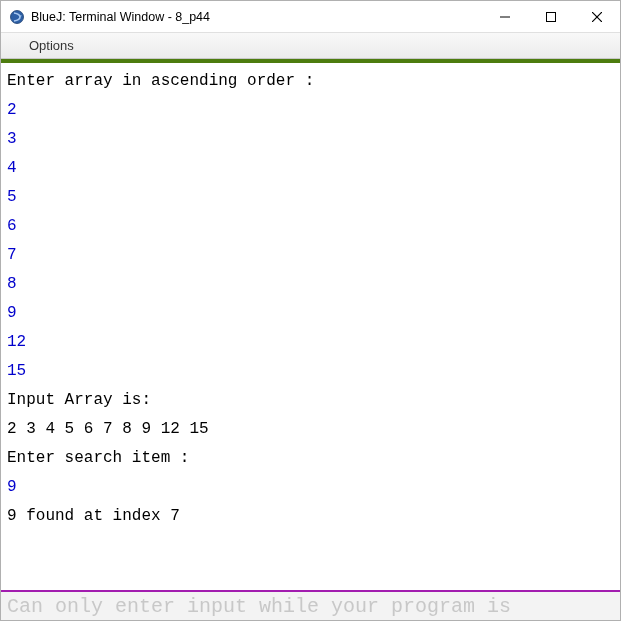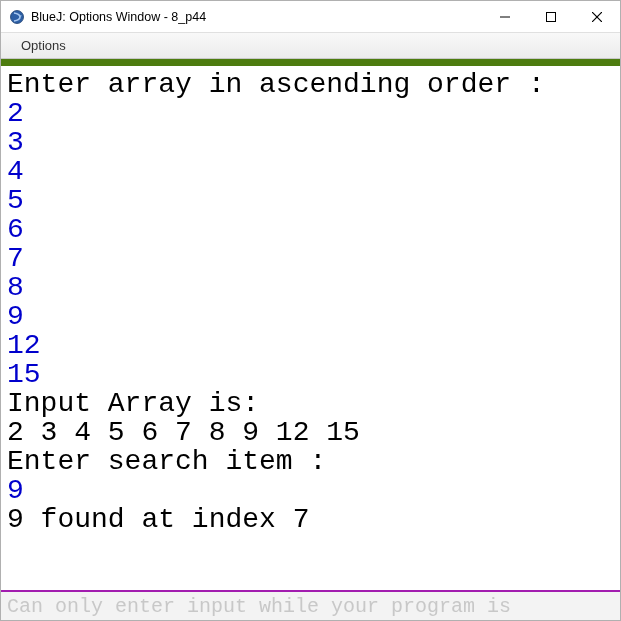--- a/index.html
+++ b/index.html
@@ -55,31 +55,32 @@
       background: linear-gradient(#f8f8f8, #ececec);
       border-bottom: 1px solid #c8c8c8;
       display: flex;
       align-items: center;
       padding-left: 14px;
     }
     .menu-item {
       font-size: 13px;
       color: #333;
       padding: 2px 6px;
+      margin-left: 8px;
     }
     .terminal-body {
       flex: 1;
       background: #ffffff;
       padding: 4px 6px;
       font-family: "Consolas", "Courier New", monospace;
-      font-size: 28px;
+      font-size: 16px;
       line-height: 29px;
       color: #000;
       overflow: hidden;
-      border-top: 7px solid #4d7c0f;
+      border-top: 4px solid #4d7c0f;
       white-space: pre;
     }
     .out { color: #000; }
     .inp { color: #0000cc; }
     .input-bar {
       height: 30px;
       background: #f3f3f3;
       border-top: 2px solid #a21caf;
       font-family: "Consolas", "Courier New", monospace;
       font-size: 20px;
@@ -95,21 +96,21 @@
 <body>
 
 <div class="titlebar">
   <span class="app-icon">
     <svg width="16" height="16" viewBox="0 0 16 16">
       <circle cx="8" cy="8" r="6.5" fill="#2d5fa5" stroke="#1a3d6e" stroke-width="0.8"></circle>
       <path d="M5 4 Q11 5 11 8 Q11 11 5 12" fill="none" stroke="#a8c8f0" stroke-width="1.6"></path>
       <path d="M10.5 7 L12.5 6 L12 8 Z" fill="#a8c8f0"></path>
     </svg>
   </span>
-  <span class="title-text">BlueJ: Options Window - 8_p44</span>
+  <span class="title-text">BlueJ: Terminal Window - 8_p44</span>
   <div class="win-controls">
     <div class="win-btn">
       <svg width="10" height="10" viewBox="0 0 10 10">
           <line x1="0" y1="5" x2="10" y2="5" stroke="#000" stroke-width="1"></line>
         </svg>
     </div>
     <div class="win-btn">
       <svg width="10" height="10" viewBox="0 0 10 10">
           <rect x="0.5" y="0.5" width="9" height="9" fill="none" stroke="#000" stroke-width="1"></rect>
         </svg>

